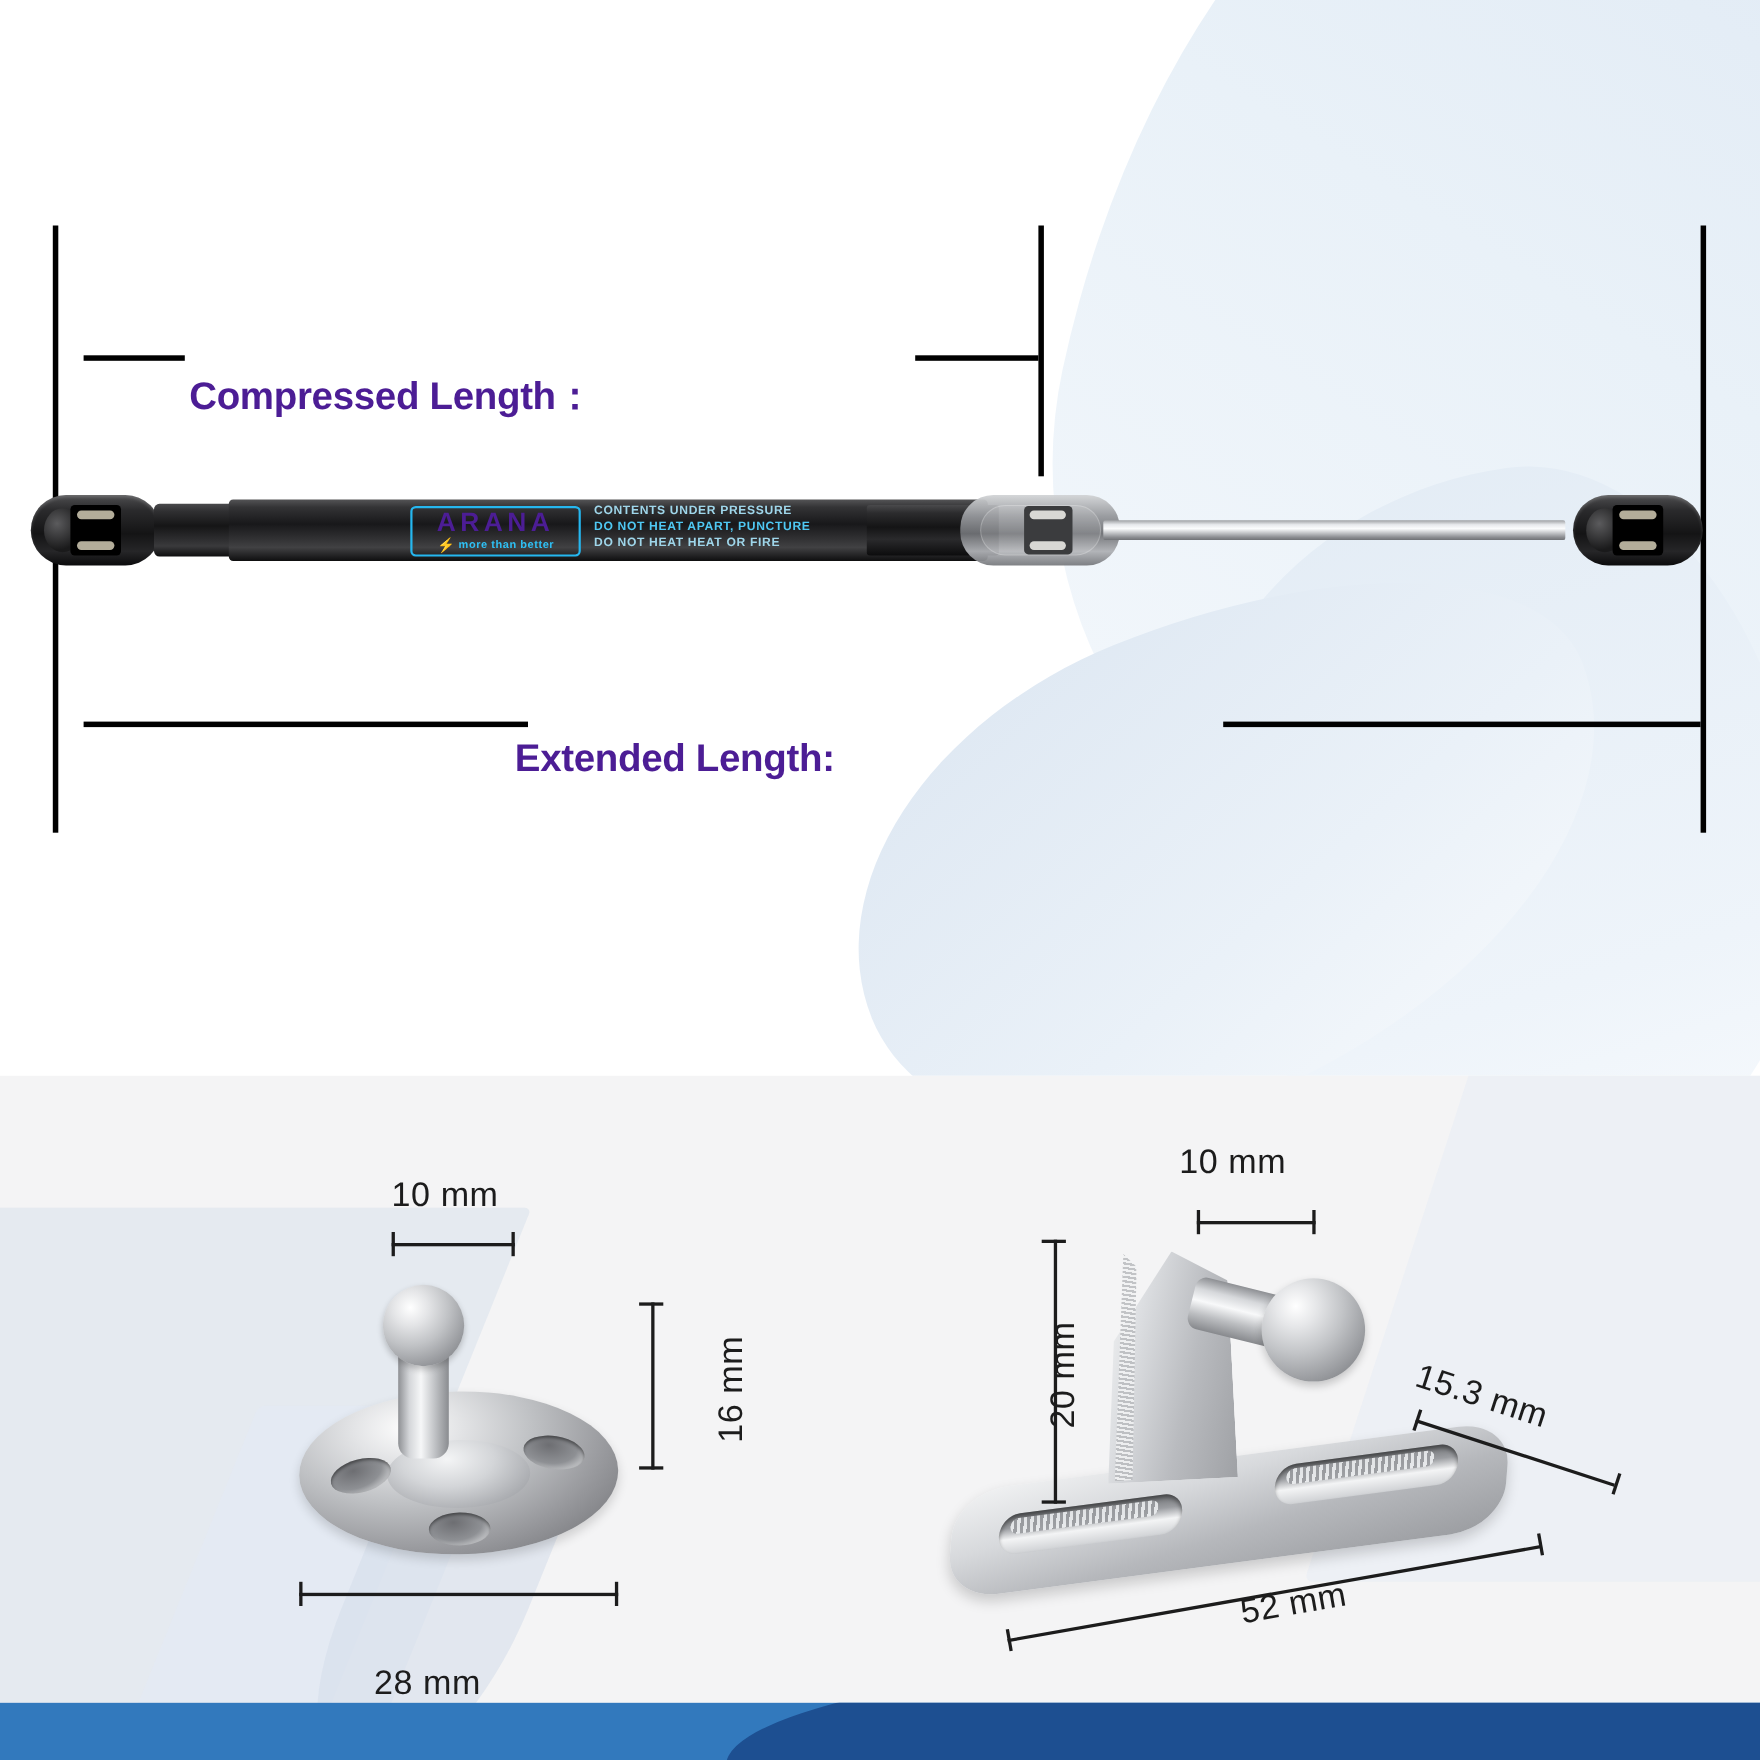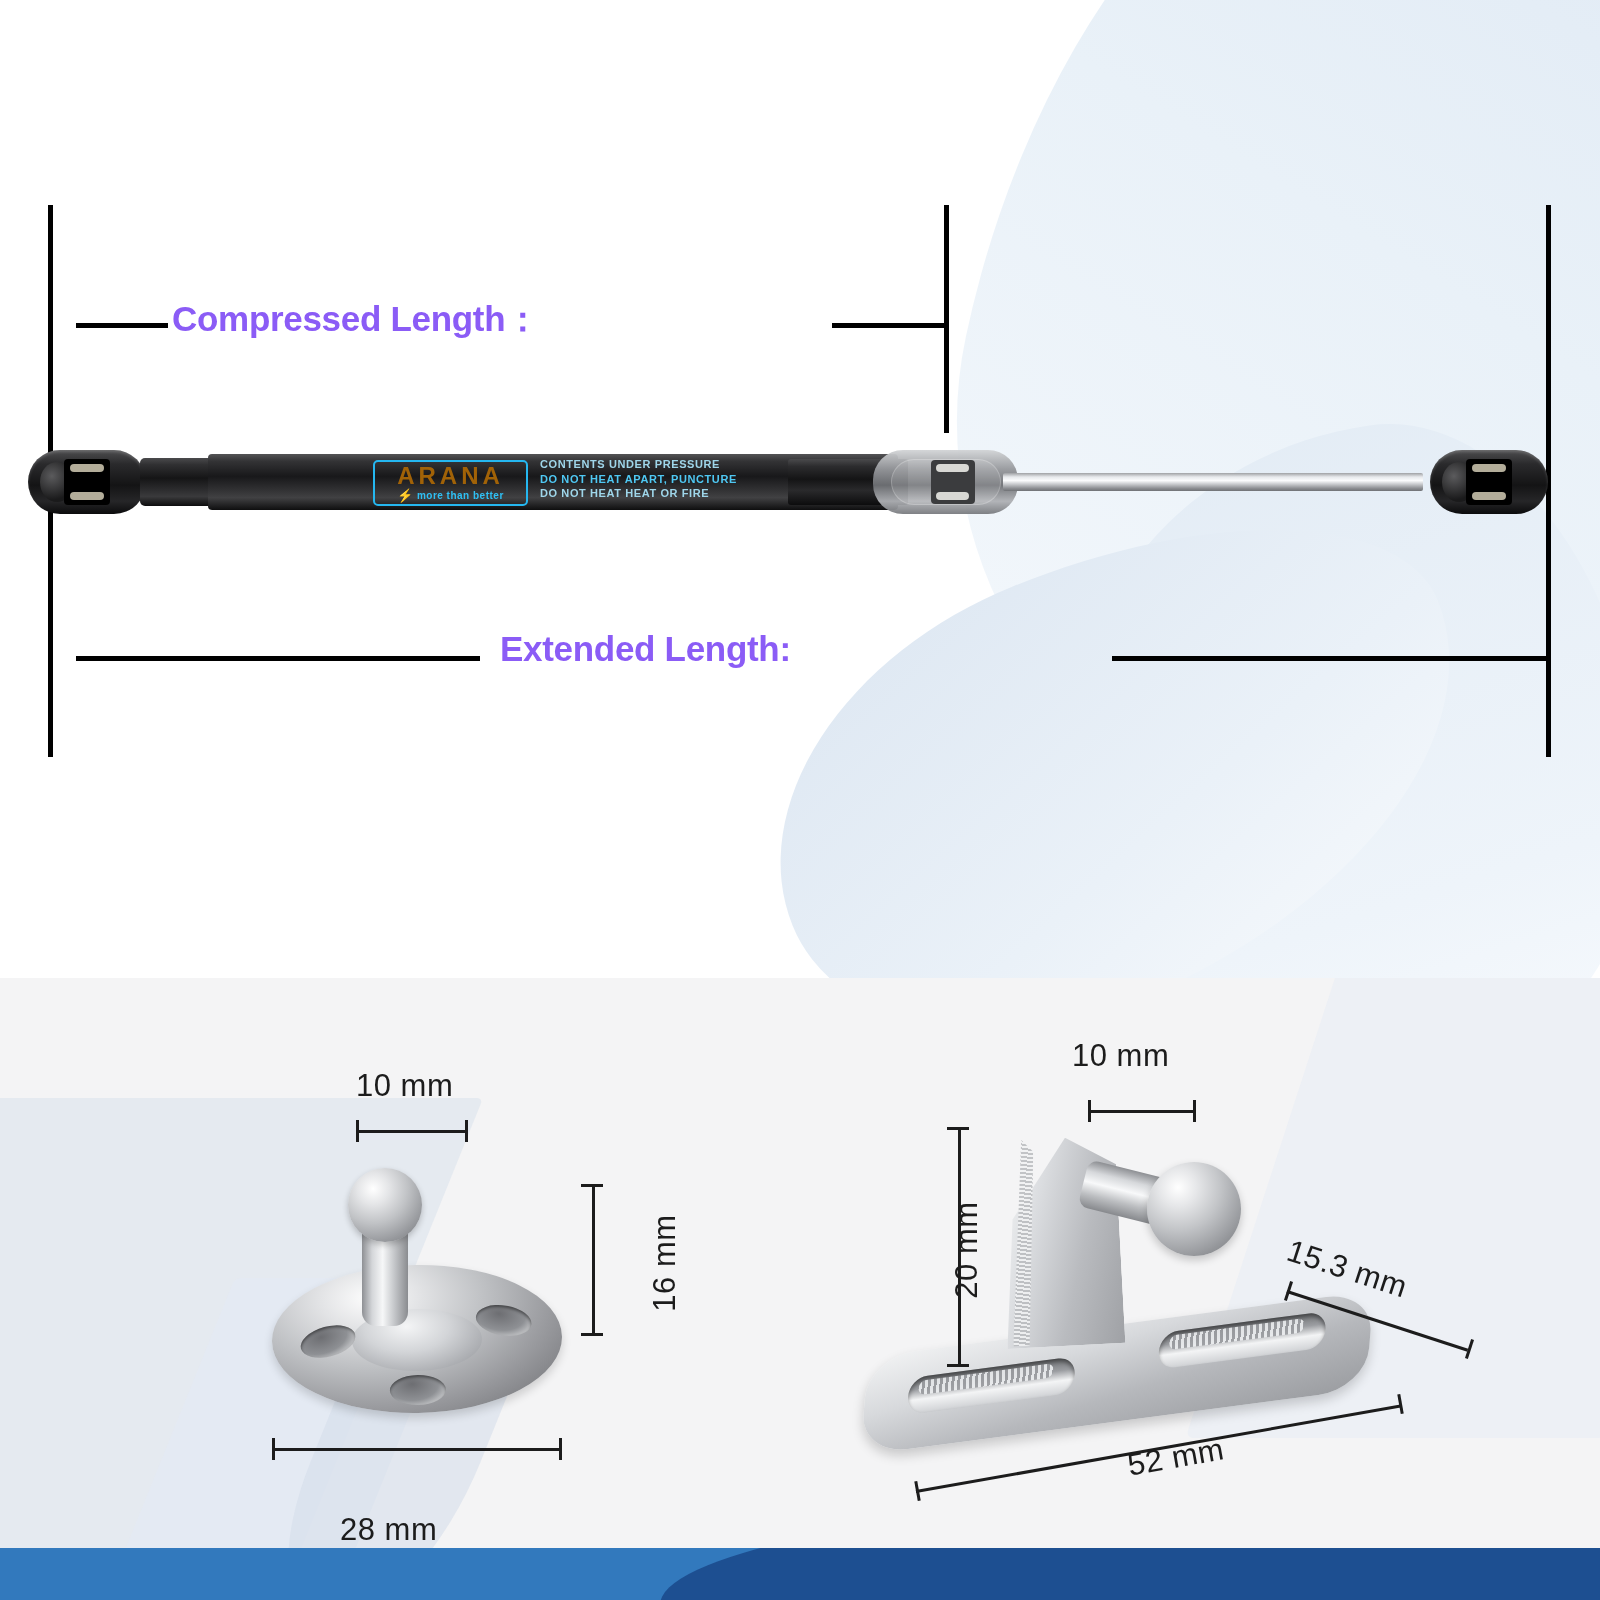--- a/index.html
+++ b/index.html
@@ -89,22 +89,23 @@
     position:absolute; background:#000; height:5px;
   }
 
   
   .dim-label {
     position:absolute;
     display:flex; align-items:center; gap:6px;
     white-space:nowrap;
   }
   .dim-label .caption {
-    font-size:35px; font-weight:bold; color:#8b5cf6;
+    font-size:35px; font-weight:bold; color:#4c1d95;
     letter-spacing:-.3px;
+    margin-top:41px;
   }
   .badge {
     background:#1f4e8c; color:#ffffff;
     font-size:35px; font-weight:bold;
     padding:7px 13px 9px 13px;
     border-radius:6px;
     letter-spacing:-.4px;
     line-height:1;
   }
 
@@ -153,21 +154,21 @@
   }
 
   
   .sticker {
     position:absolute; left:345px; top:28px; width:155px; height:46px;
     border:2px solid #25b7f0; border-radius:5px;
     display:flex; flex-direction:column; justify-content:center; align-items:center;
     gap:1px;
   }
   .sticker .brand {
-    color:#a16207; font-size:24px; font-weight:bold; letter-spacing:4px;
+    color:#4c1d95; font-size:24px; font-weight:bold; letter-spacing:4px;
     line-height:1;
   }
   .sticker .tagline {
     color:#2ec0f5; font-size:10px; font-weight:bold; letter-spacing:.5px;
     line-height:1; display:flex; align-items:center; gap:3px;
   }
   .sticker .bolt { font-size:13px; line-height:1; }
 
   .warnings {
     position:absolute; left:512px; top:27px;
@@ -341,21 +342,21 @@
     <div class="dim-rule" style="left:76px;  top:323px; width:92px;"></div>
     <div class="dim-rule" style="left:832px; top:323px; width:112px;"></div>
 
     <div class="dim-label" style="left:172px; top:296px;">
       <span class="caption">Compressed Length：</span>
     </div>
 
     <div class="dim-rule" style="left:76px;  top:656px; width:404px;"></div>
     <div class="dim-rule" style="left:1112px;top:656px; width:434px;"></div>
 
-    <div class="dim-label" style="left:500px; top:629px;">
+    <div class="dim-label" style="left:468px; top:629px;">
       <span class="caption">Extended Length:</span>
     </div>
 
     <div class="strut">
 
       <div class="eye-end left">
         <div class="eye-ring"></div>
         <div class="eye-hole"></div>
       </div>
 

